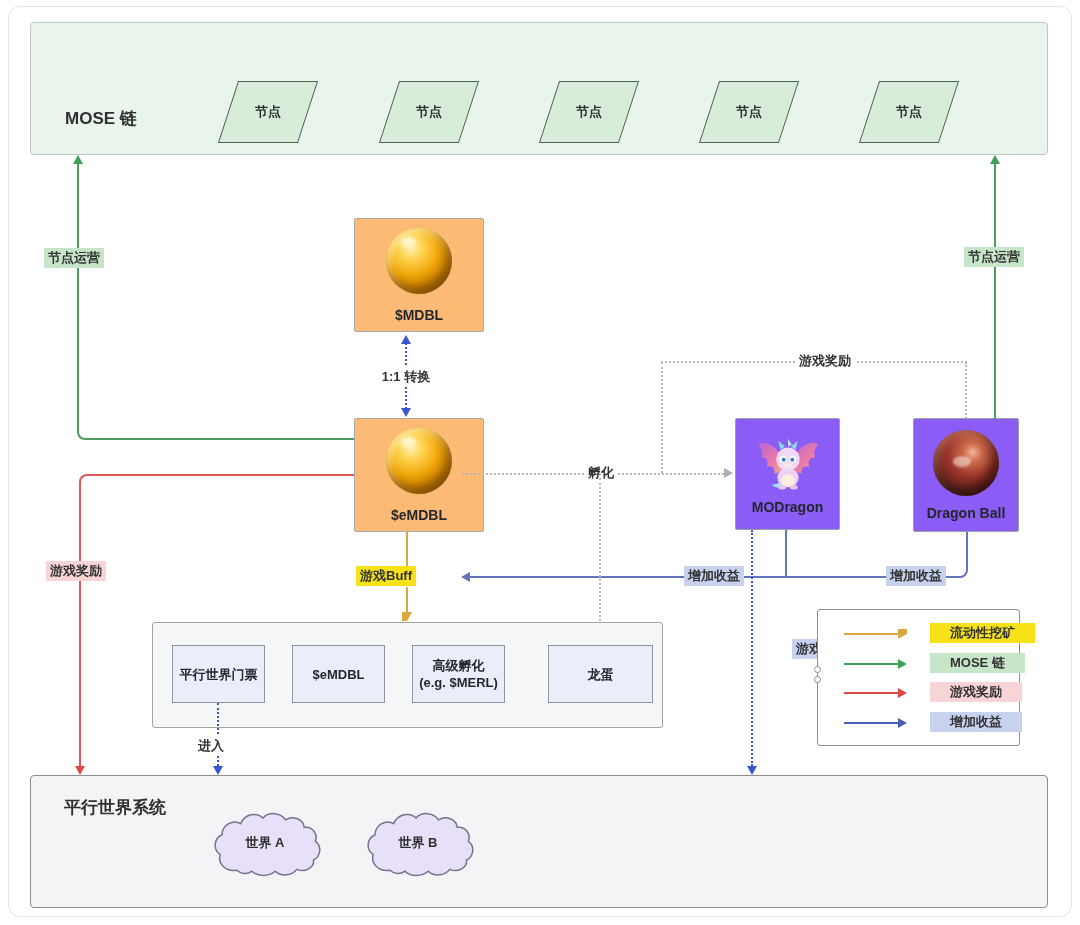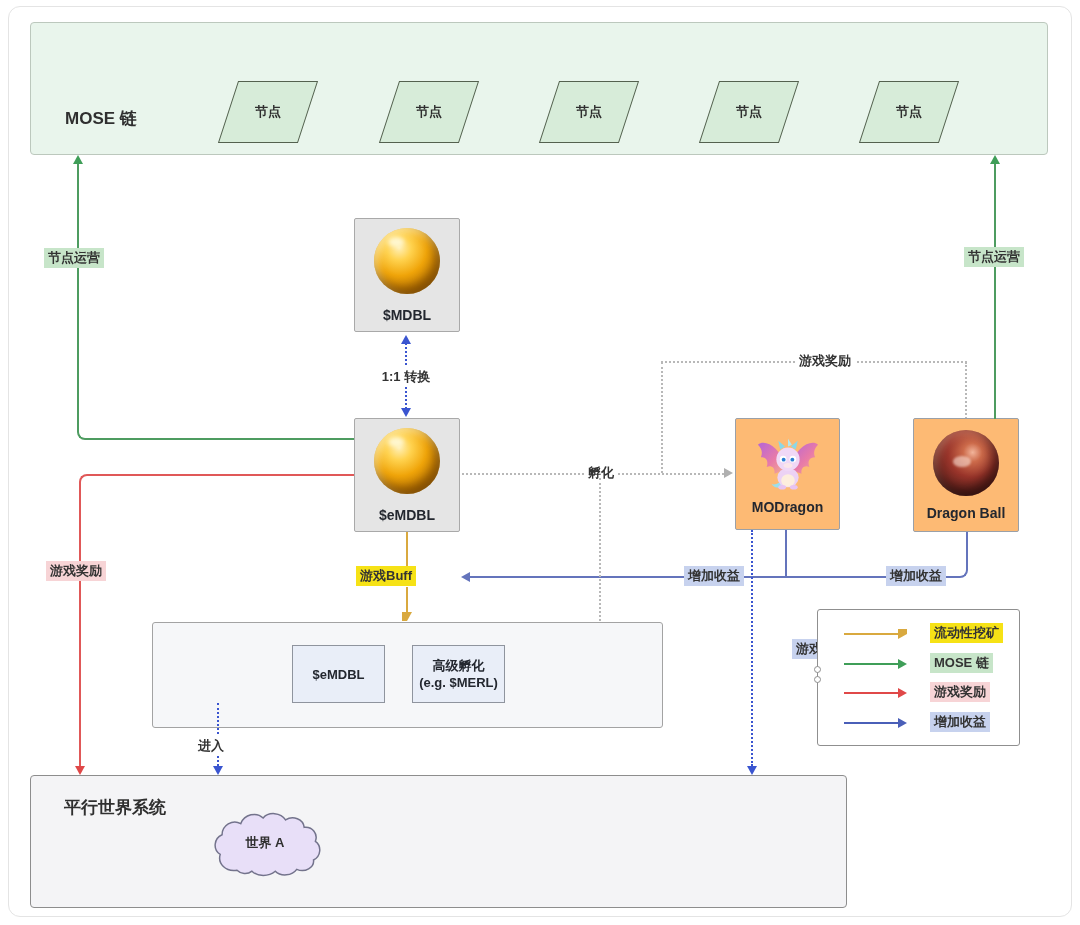--- a/index.html
+++ b/index.html
@@ -4,34 +4,34 @@
 <style>
   * { margin:0; padding:0; box-sizing:border-box; }
   body { background:#fff; font-family:"Liberation Sans","DejaVu Sans",sans-serif; }
   .page { position:relative; width:1080px; height:925px; background:#fff; overflow:hidden; }
   .card-border { position:absolute; left:8px; top:6px; right:8px; bottom:8px;
     border:1px solid #e4e4e4; border-radius:12px; }
 
   
   .band { position:absolute; border-radius:4px; }
   .mose-band { left:30px; top:22px; width:1018px; height:133px; background:#e9f5ec; border:1px solid #bcc8bd; }
-  .world-band { left:30px; top:775px; width:817px; height:133px; background:#f4f4f6; border:1px solid #8d8d8d; }
+  .world-band { left:30px; top:775px; width:1018px; height:133px; background:#f4f4f6; border:1px solid #8d8d8d; }
   .band-title { position:absolute; font-size:17px; font-weight:bold; color:#2f2f2f; white-space:nowrap; }
 
   
   .pgram { position:absolute; top:58px; width:80px; height:62px; background:#d7ecd9;
     border:1px solid #54614f; transform:skewX(-18deg); }
   .pgram span { display:block; transform:skewX(18deg); line-height:60px; text-align:center;
     font-weight:bold; font-size:13px; color:#2f2f2f; }
 
   
   .ebox { position:absolute; display:flex; flex-direction:column; align-items:center;
     justify-content:center; gap:9px; border-radius:2px; }
-  .token-box { width:106px; height:114px; background:#e5e5e5; border:1px solid #a9a9a9;gap:13px; }
-  .nft-box { width:106px; height:114px; background:#fdba74; border:1px solid #9aa0a8; }
+  .token-box { width:130px; height:114px; background:#fdba74; border:1px solid #a9a9a9;gap:13px; }
+  .nft-box { width:106px; height:114px; background:#8b5cf6; border:1px solid #9aa0a8; }
   .ebox .ebox-label { font-size:14px; font-weight:bold; color:#23272f; white-space:nowrap; }
 
   .orb { border-radius:50%; }
   .orb-gold { width:66px; height:66px;
     background:radial-gradient(circle at 38% 30%, #fff0b8 0%, #ffd24e 20%, #f0a50a 45%, #c07800 72%, #7e4e00 100%);
     box-shadow: inset -5px -7px 10px rgba(90,50,0,.55), inset 3px 4px 8px rgba(255,240,180,.75); position:relative; }
   .orb-gold::before { content:""; position:absolute; left:14px; top:9px; width:16px; height:10px;
     border-radius:50%; background:rgba(255,250,220,.85); filter:blur(2px); }
   .orb-maroon { width:66px; height:66px;
     background:radial-gradient(circle at 60% 34%, #f2b49a 0%, #cc6a4a 16%, #99342a 42%, #5c211c 72%, #33120f 100%);
@@ -85,21 +85,21 @@
   .cloud .cl { position:absolute; left:0; top:26px; width:112px; text-align:center;
     font-size:13px; font-weight:bold; color:#2f2f2f; }
 
   
   .legend { position:absolute; left:817px; top:609px; width:203px; height:137px;
     background:#fff; border:1px solid #8f8f8f; border-radius:3px; }
   .legend-row { position:absolute; left:0; width:100%; height:22px; }
   .legend-line { position:absolute; left:26px; top:10px; width:54px; height:2px; }
   .legend-ah { position:absolute; left:80px; top:6px; }
   .legend-lbl { position:absolute; left:112px; top:0; font-size:13px; font-weight:bold;
-    color:#333; line-height:20px; padding:0 4px; white-space:nowrap; }
+    color:#333; line-height:20px; padding:0 20px; white-space:nowrap; }
   .bg-gold { background:#d9a93f; } .bg-green { background:#3f9e58; }
   .bg-red { background:#e04848; } .bg-blue { background:#4a5fb8; }
   .handle { position:absolute; width:7px; height:7px; border-radius:50%; background:#fff;
     border:1.5px solid #8f8f8f; }
 </style>
 </head>
 <body>
 
 <div class="page">
   <div class="card-border"></div>
@@ -201,40 +201,52 @@
 
   <div class="seg v-solid green" style="left:994px; top:157px; height:262px;"></div>
   <div class="ah ah-up c-green" style="left:990px; top:155px;"></div>
   <div class="lbl hl-green" style="left:964px; top:247px;">节点运营</div>
 
   <div class="seg v-dot vblue" style="left:751px; top:530px; height:236px;"></div>
   <div class="lbl hl-blue" style="left:748px; top:639px;margin-left:44px;">游戏Buff</div>
   <div class="ah ah-down c-vblue" style="left:747px; top:766px;"></div>
 
   <div class="assets"></div>
+  <div class="asset-box" style="left:172px; width:93px;">
+    <span class="al">平行世界门票</span>
+  </div>
   <div class="asset-box" style="left:292px; width:93px;">
     <span class="al">$eMDBL</span>
   </div>
   <div class="asset-box" style="left:412px; width:93px;">
     <span class="al">高级孵化</span>
     <span class="al">(e.g. $MERL)</span>
+  </div>
+  <div class="asset-box" style="left:548px; width:105px;">
+    <span class="al">龙蛋</span>
   </div>
 
   <div class="seg v-dot vblue" style="left:217px; top:703px; height:63px;"></div>
   <div class="lbl hl-white" style="left:194px; top:736px;">进入</div>
   <div class="ah ah-down c-vblue" style="left:213px; top:766px;"></div>
 
   <div class="band world-band">
     <div class="band-title" style="left:33px; top:20px;">平行世界系统</div>
   </div>
   <div class="cloud" style="left:209px;">
     <svg viewBox="0 0 120 80" width="112" height="76">
       <path d="M30 66 C18 68 9 59 12 49 C4 44 5 32 14 28 C14 18 25 11 34 16 C38 6 51 3 58 10 C64 3 77 4 82 12 C90 7 101 11 102 20 C111 19 117 27 114 35 C121 40 120 51 112 55 C113 63 103 69 94 65 C89 72 77 73 71 67 C64 73 52 73 46 67 C41 71 34 70 30 66 Z" fill="#e8dff8" stroke="#73738c" stroke-width="1.6"></path>
     </svg>
     <span class="cl">世界 A</span>
+  </div>
+  <div class="cloud" style="left:362px;">
+    <svg viewBox="0 0 120 80" width="112" height="76">
+      <path d="M30 66 C18 68 9 59 12 49 C4 44 5 32 14 28 C14 18 25 11 34 16 C38 6 51 3 58 10 C64 3 77 4 82 12 C90 7 101 11 102 20 C111 19 117 27 114 35 C121 40 120 51 112 55 C113 63 103 69 94 65 C89 72 77 73 71 67 C64 73 52 73 46 67 C41 71 34 70 30 66 Z" fill="#e8dff8" stroke="#73738c" stroke-width="1.6"></path>
+    </svg>
+    <span class="cl">世界 B</span>
   </div>
 
   <div class="legend">
     <div class="handle" style="left:-4px; top:56px;"></div>
     <div class="handle" style="left:-4px; top:66px;"></div>
     <div class="legend-row" style="top:13px;">
       <div class="legend-line bg-gold"></div>
       <div class="ah ah-right c-gold legend-ah"></div>
       <span class="legend-lbl hl-yellow">流动性挖矿</span>
     </div>

